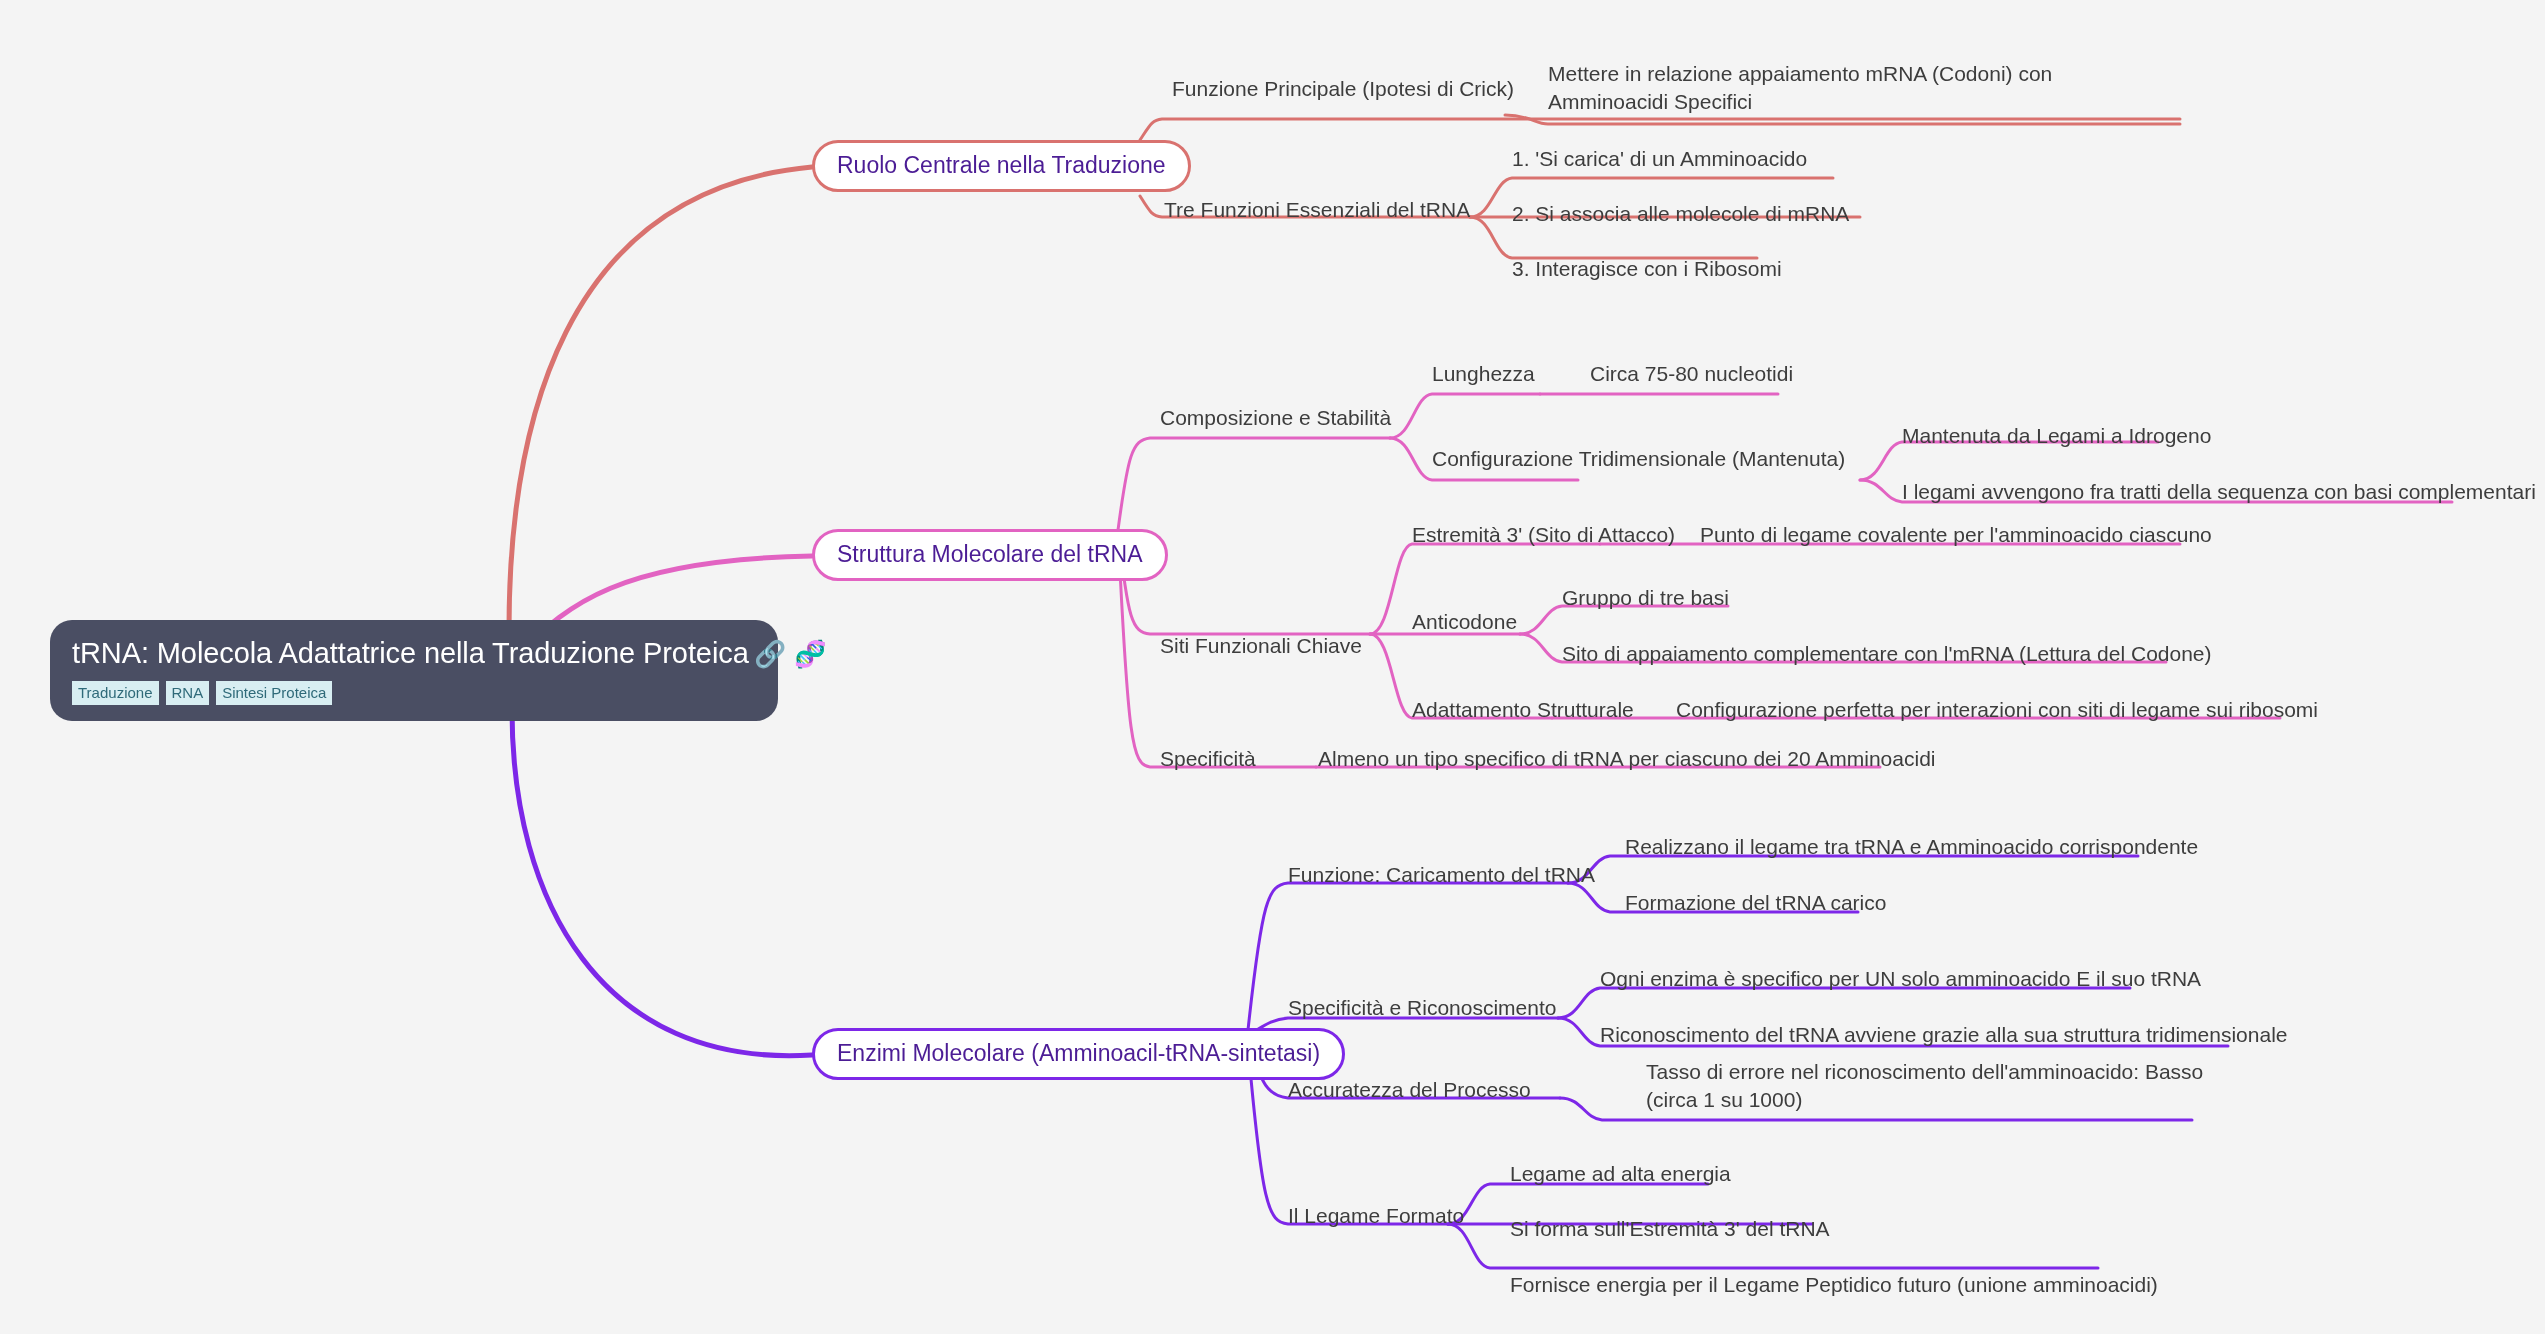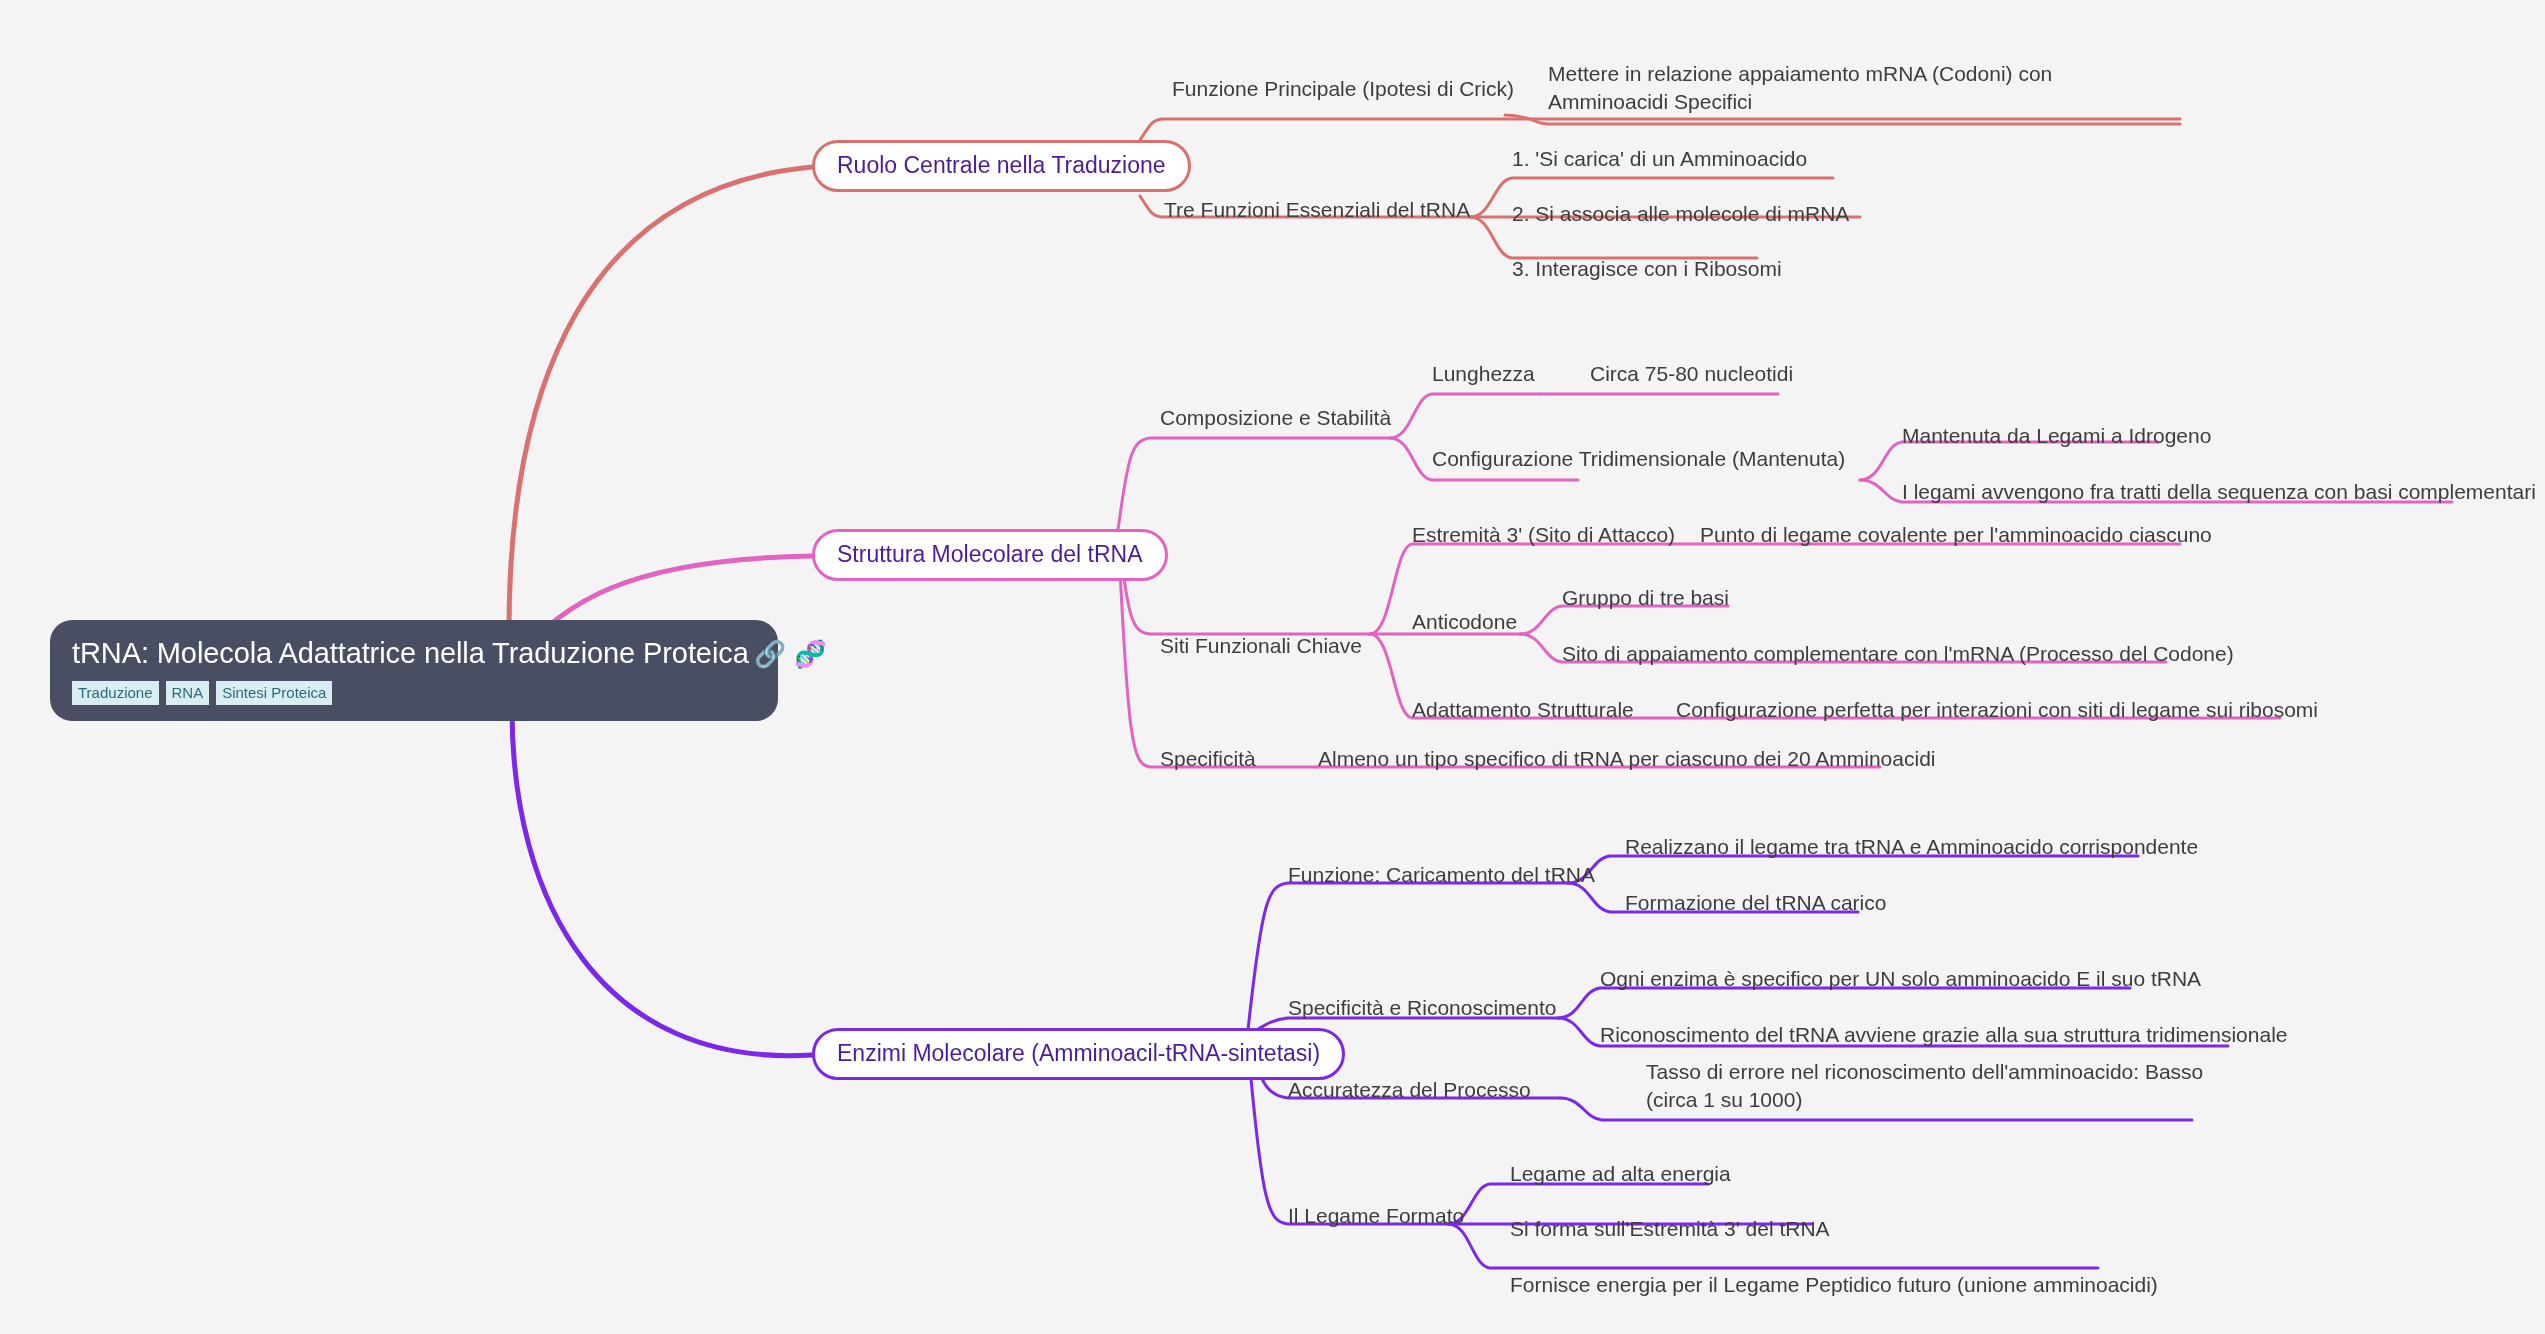--- a/index.html
+++ b/index.html
@@ -214,21 +214,21 @@
   <div class="tn" style="left:1160px; top:632px;">Siti Funzionali Chiave</div>
 
   <div class="tn" style="left:1412px; top:521px;">Estremità 3' (Sito di Attacco)</div>
 
   <div class="tn" style="left:1700px; top:521px;">Punto di legame covalente per l'amminoacido ciascuno</div>
 
   <div class="tn" style="left:1412px; top:608px;">Anticodone</div>
 
   <div class="tn" style="left:1562px; top:584px;">Gruppo di tre basi</div>
 
-  <div class="tn" style="left:1562px; top:640px;">Sito di appaiamento complementare con l'mRNA (Processo del Codone)</div>
+  <div class="tn" style="left:1562px; top:640px;">Sito di appaiamento complementare con l'mRNA (Lettura del Codone)</div>
 
   <div class="tn" style="left:1412px; top:696px;">Adattamento Strutturale</div>
 
   <div class="tn" style="left:1676px; top:696px;">Configurazione perfetta per interazioni con siti di legame sui ribosomi</div>
 
   <div class="tn" style="left:1160px; top:745px;">Specificità</div>
 
   <div class="tn" style="left:1318px; top:745px;">Almeno un tipo specifico di tRNA per ciascuno dei 20 Amminoacidi</div>
 
   <div class="tn" style="left:1288px; top:861px;">Funzione: Caricamento del tRNA</div>

